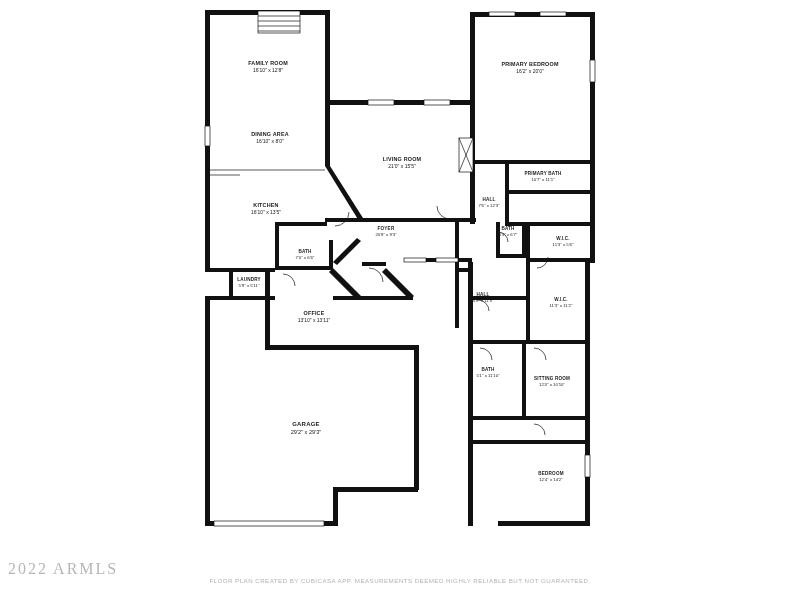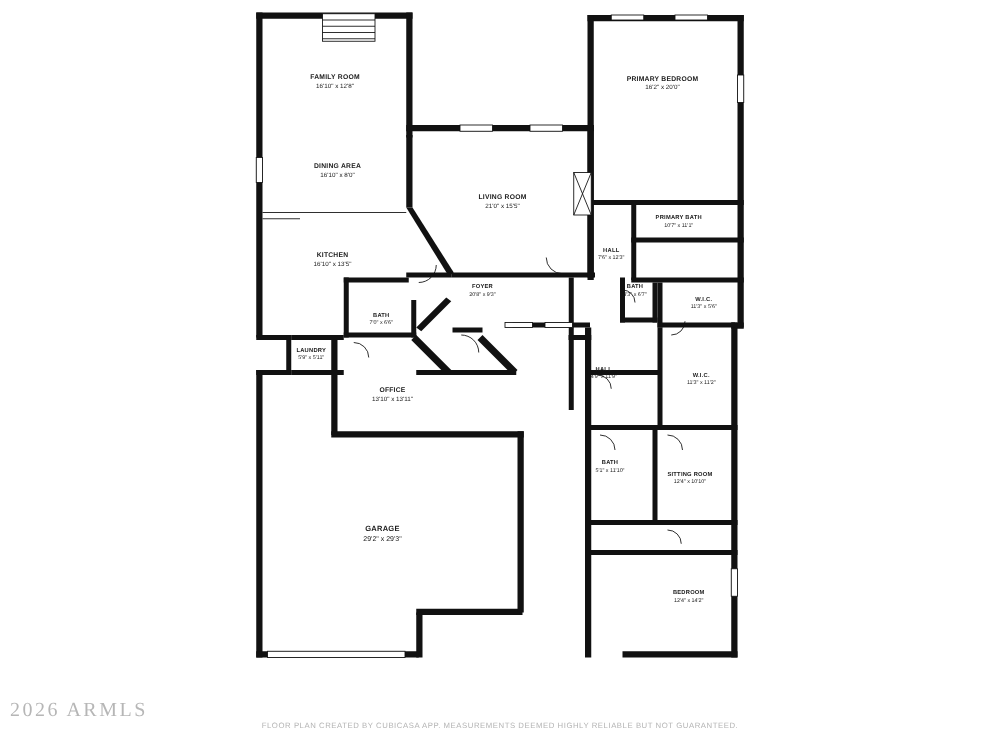--- a/index.html
+++ b/index.html
@@ -279,14 +279,14 @@
     <div class="room-label size-s" style="left: 552px; top: 382px;">
       <span class="rl-name">SITTING ROOM</span>
       <span class="rl-dim">12'4" x 10'10"</span>
     </div>
     <div class="room-label size-s" style="left: 551px; top: 477px;">
       <span class="rl-name">BEDROOM</span>
       <span class="rl-dim">12'4" x 14'2"</span>
     </div>
   </div>
 
-<div id="watermark">2026 ARMLS</div>
+<div id="watermark">2022 ARMLS</div>
 <div id="footer-credit">FLOOR PLAN CREATED BY CUBICASA APP. MEASUREMENTS DEEMED HIGHLY RELIABLE BUT NOT GUARANTEED.</div>
 
 </body></html>

